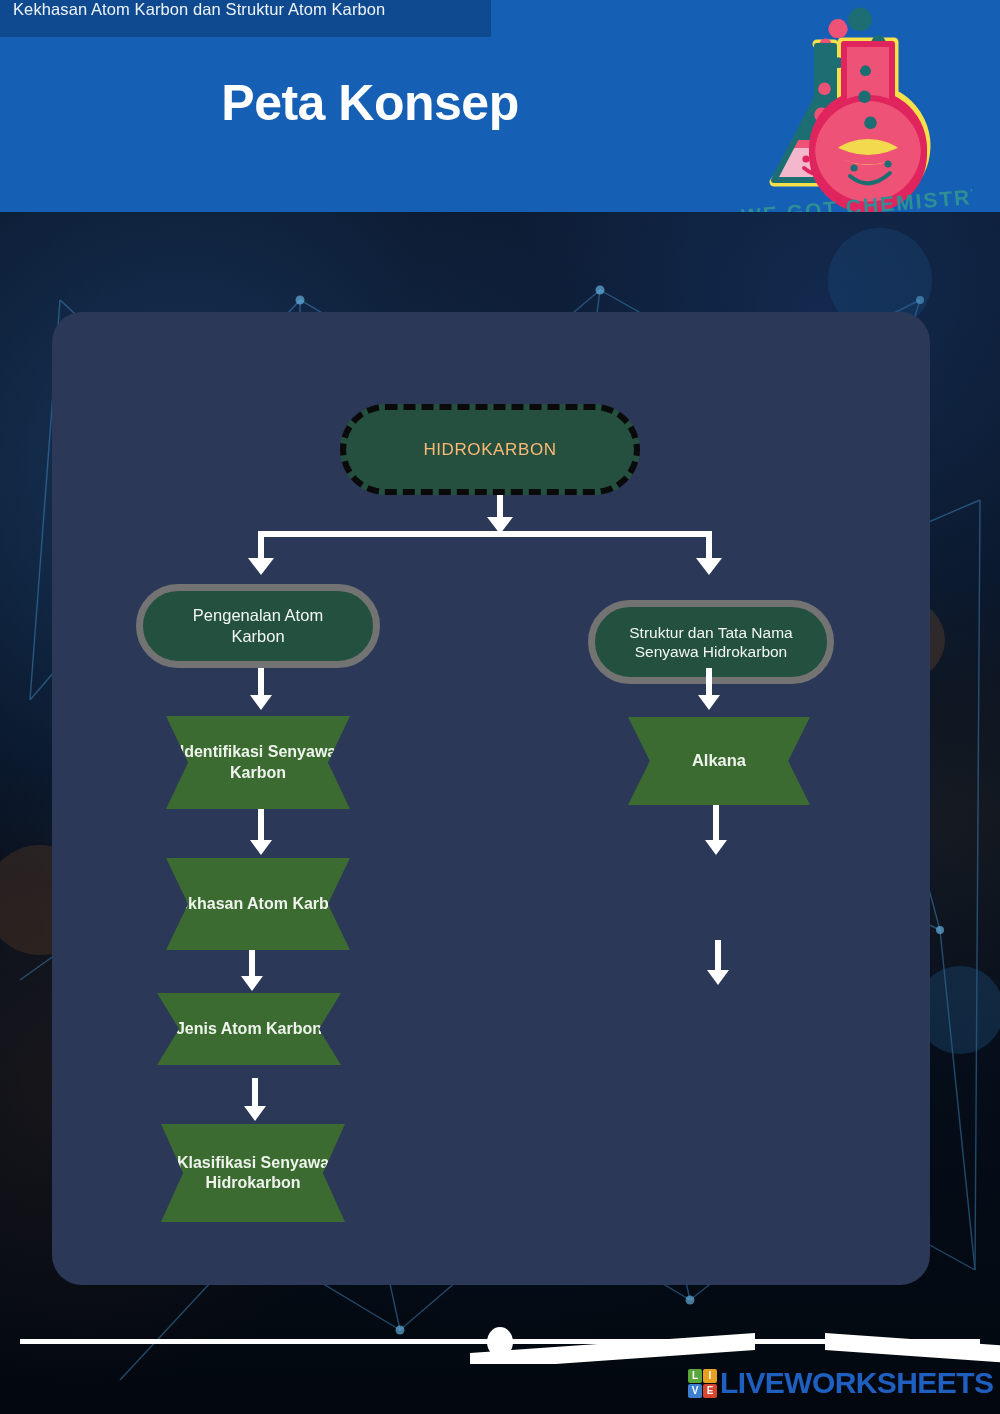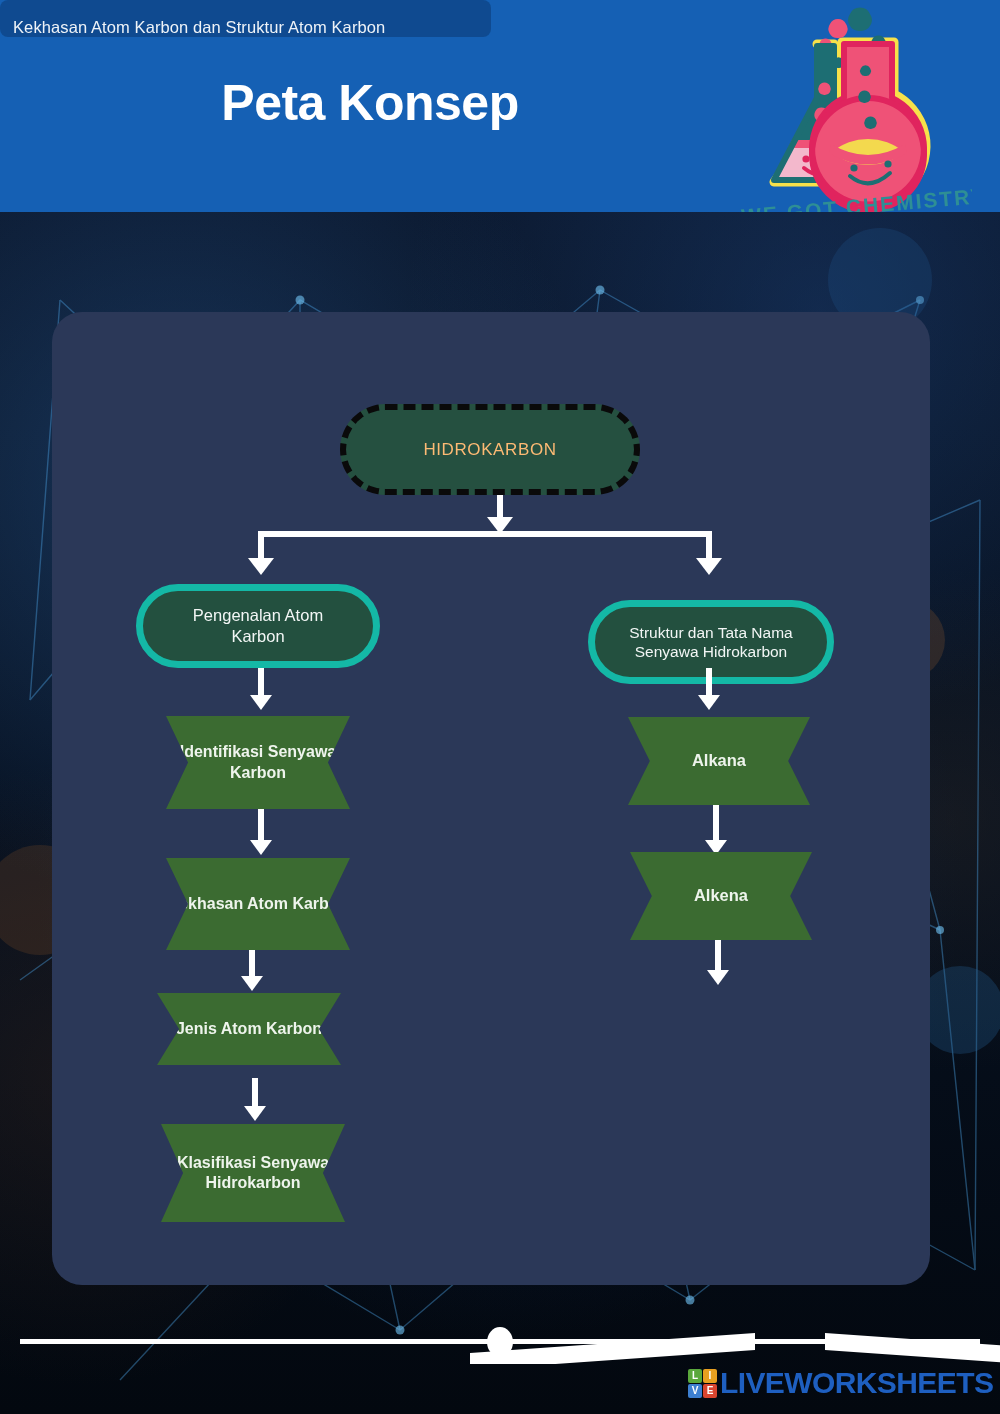--- a/index.html
+++ b/index.html
@@ -26,21 +26,21 @@
   #bg-molecular svg { position:absolute; left:0; top:0; }
 
   
   #header-band {
     position:absolute; left:0; top:0; width:1000px; height:212px;
     background:#1560b4; overflow:hidden;
   }
   #worksheet-title-tab {
     position:absolute; left:0; top:0; width:491px; height:37px;
     background:rgba(8,45,95,.42);
-    display:flex; align-items:flex-end;border-radius:8px;
+    display:flex; align-items:flex-start;
   }
   #worksheet-title-tab span {
     color:#eef3f8; font-size:16.5px; padding-left:13px;
     letter-spacing:.1px; white-space:nowrap;
   }
   #page-title {
     position:absolute; left:0; top:78px; width:740px;
     text-align:center;
     color:#ffffff; font-size:50px; font-weight:bold;
     letter-spacing:-.5px; line-height:1;
@@ -61,21 +61,21 @@
     position:absolute;
     background:#255040;
     border:6px dashed #0a0a0a;
     border-radius:46px;
     display:flex; align-items:center; justify-content:center;
     color:#fdba74; letter-spacing:.6px;
   }
   .node-branch {
     position:absolute;
     background:#23503f;
-    border:7px solid #14b8a6;
+    border:7px solid #737373;
     border-radius:46px;
     display:flex; align-items:center; justify-content:center;
     text-align:center; color:#f2f6f5; line-height:1.25;
   }
 
   
   .ribbon {
     position:absolute;
     background:#3b6b31;
     display:flex; align-items:center; justify-content:center;
@@ -280,23 +280,20 @@
   <div class="conn" style="left:654px; top:356px; width:6px; height:29px;"></div>
   <div class="arrow-head small" style="left:646px; top:383px;"></div>
 
   <div class="ribbon" style="left:576px; top:405px; width:182px; height:88px; font-size:16.5px;">
     <span>Alkana</span>
   </div>
 
   <div class="conn" style="left:661px; top:493px; width:6px; height:37px;"></div>
   <div class="arrow-head small" style="left:653px; top:528px;"></div>
 
-  <div class="ribbon" style="left:578px; top:540px; width:182px; height:88px; font-size:16.5px;">
-    <span>Alkena</span>
-  </div>
 
   <div class="conn" style="left:663px; top:628px; width:6px; height:32px;"></div>
   <div class="arrow-head small" style="left:655px; top:658px;"></div>
 
 </div>
 
 <div id="footer-slider">
   <svg width="1000" height="44" viewBox="0 0 1000 44">
     <rect x="20" y="19" width="960" height="5" fill="#ffffff"></rect>
     <path d="M470 33 L755 13 L755 30 L470 50 Z" fill="#ffffff"></path>

